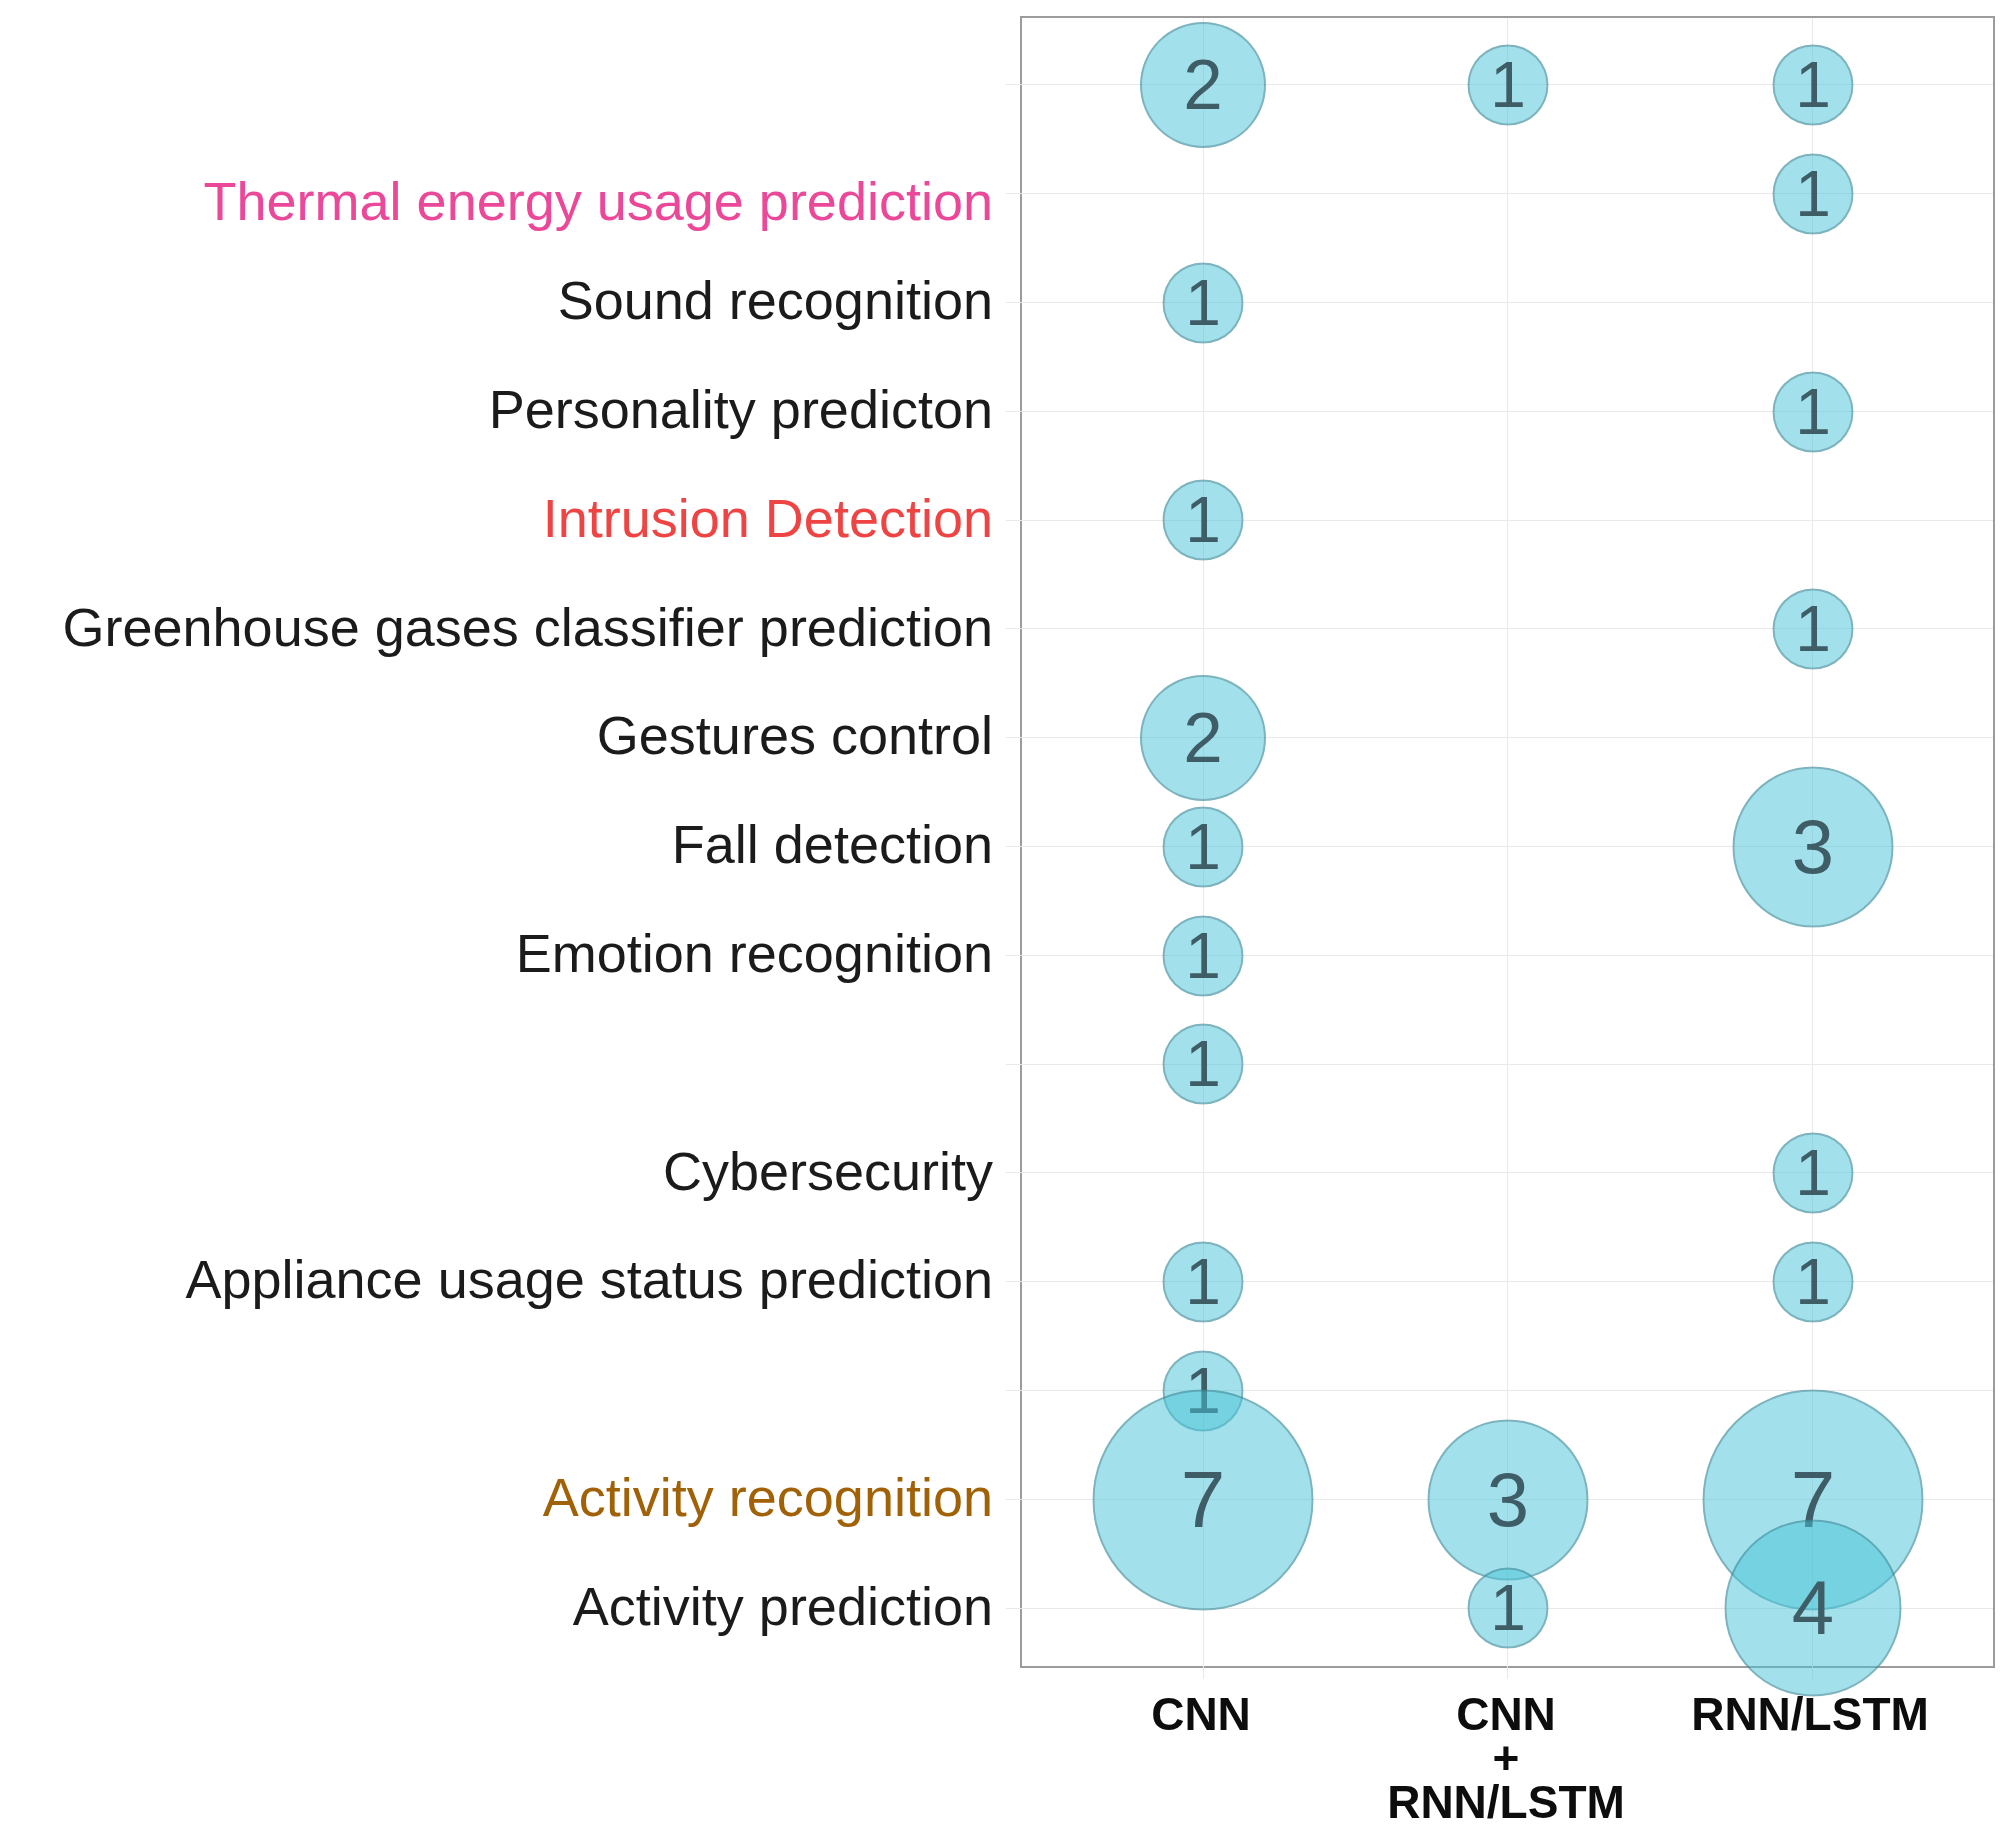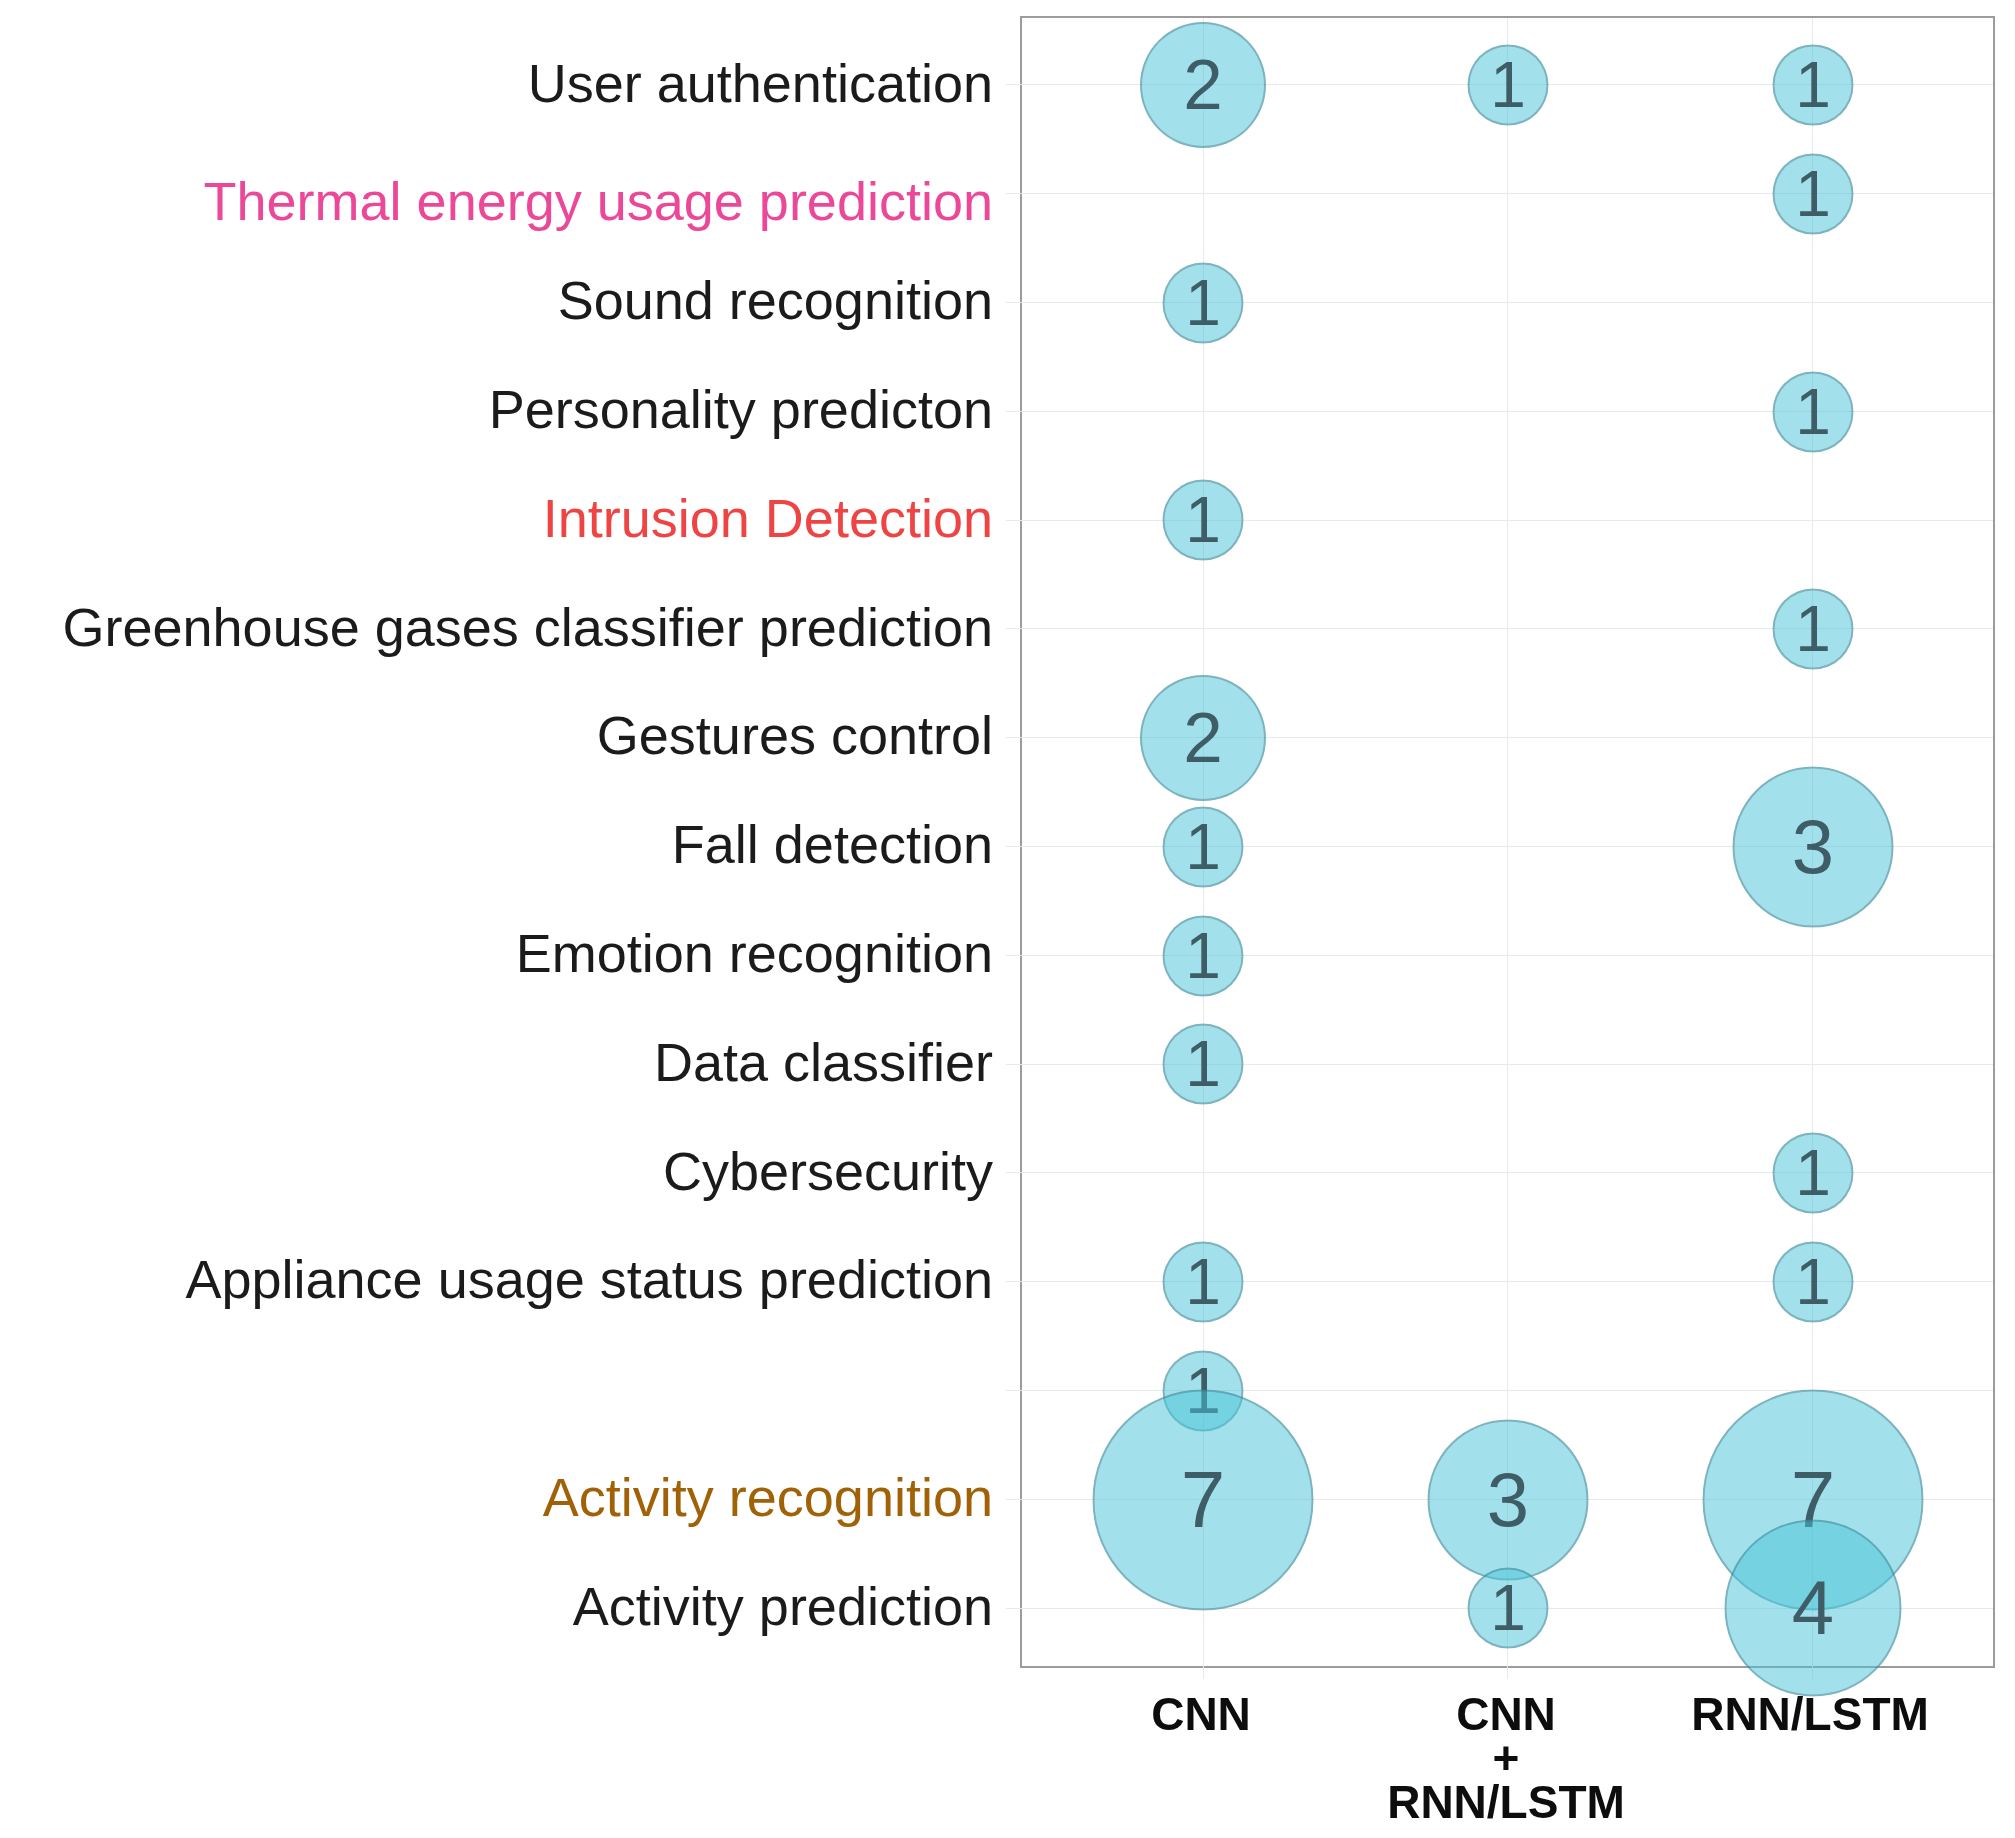--- a/index.html
+++ b/index.html
@@ -167,30 +167,28 @@
       <div class="bubble" style="left: 791px; top: 1482px; width: 221px; height: 221px; background: rgba(69, 196, 216, 0.5); border: 2.1px solid rgba(55, 95, 105, 0.35);">
         <span style="font-size: 80px; color: rgb(63, 93, 102);">7</span>
       </div>
       <div class="bubble" style="left: 486px; top: 1590px; width: 81px; height: 81px; background: rgba(69, 196, 216, 0.5); border: 2.1px solid rgba(55, 95, 105, 0.35);">
         <span style="font-size: 64px; color: rgb(63, 93, 102);">1</span>
       </div>
       <div class="bubble" style="left: 791px; top: 1590px; width: 177px; height: 177px; background: rgba(69, 196, 216, 0.5); border: 2.1px solid rgba(55, 95, 105, 0.35);">
         <span style="font-size: 76px; color: rgb(63, 93, 102);">4</span>
       </div>
     </div>
-<div class="ylabel" style="top: 28.5px; color: rgb(27, 27, 27);">User authentication</div>
     <div class="ylabel" style="top: 147px; color: #ec4899;">Thermal energy usage prediction</div>
     <div class="ylabel" style="top: 246px; color: rgb(27, 27, 27);">Sound recognition</div>
     <div class="ylabel" style="top: 355px; color: rgb(27, 27, 27);">Personality predicton</div>
     <div class="ylabel" style="top: 464px; color: #ef4444;">Intrusion Detection</div>
     <div class="ylabel" style="top: 573px; color: rgb(27, 27, 27);">Greenhouse gases classifier prediction</div>
     <div class="ylabel" style="top: 790px; color: rgb(27, 27, 27);">Fall detection</div>
     <div class="ylabel" style="top: 681px; color: rgb(27, 27, 27);">Gestures control</div>
     <div class="ylabel" style="top: 899px; color: rgb(27, 27, 27);">Emotion recognition</div>
-    <div class="ylabel" style="top: 1008px; color: rgb(27, 27, 27);">Data classifier</div>
     <div class="ylabel" style="top: 1117px; color: rgb(27, 27, 27);">Cybersecurity</div>
     <div class="ylabel" style="top: 1225px; color: rgb(27, 27, 27);">Appliance usage status prediction</div>
     <div class="ylabel" style="top: 1443px; color: #a16207;">Activity recognition</div>
     <div class="ylabel" style="top: 1552px; color: rgb(27, 27, 27);">Activity prediction</div>
     <div class="xlabel" style="left: 1201px; color: rgb(13, 13, 13);">CNN</div>
     <div class="xlabel" style="left: 1506px; color: rgb(13, 13, 13);">CNN
 +
 RNN/LSTM</div>
     <div class="xlabel" style="left: 1810px; color: rgb(13, 13, 13);">RNN/LSTM</div>
   </div>

